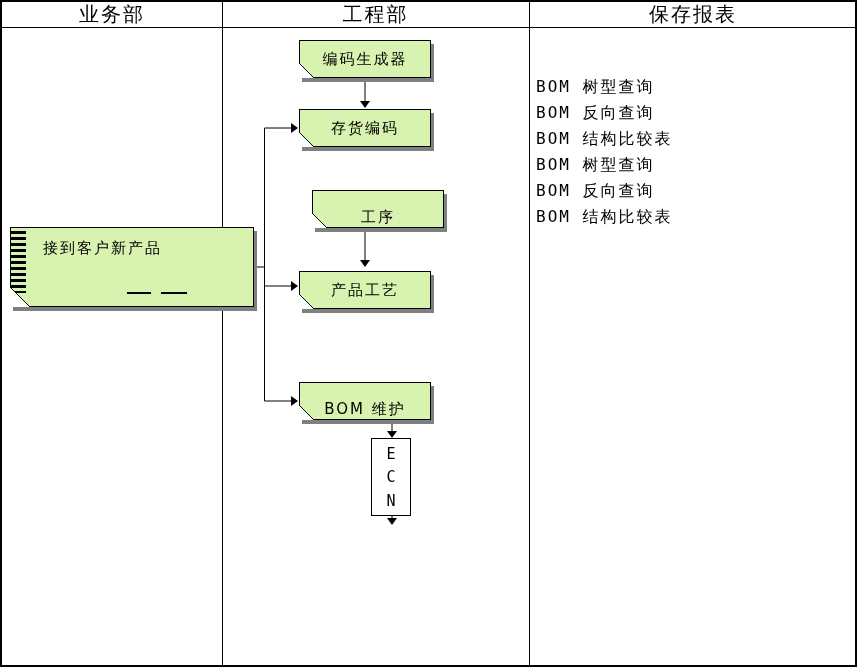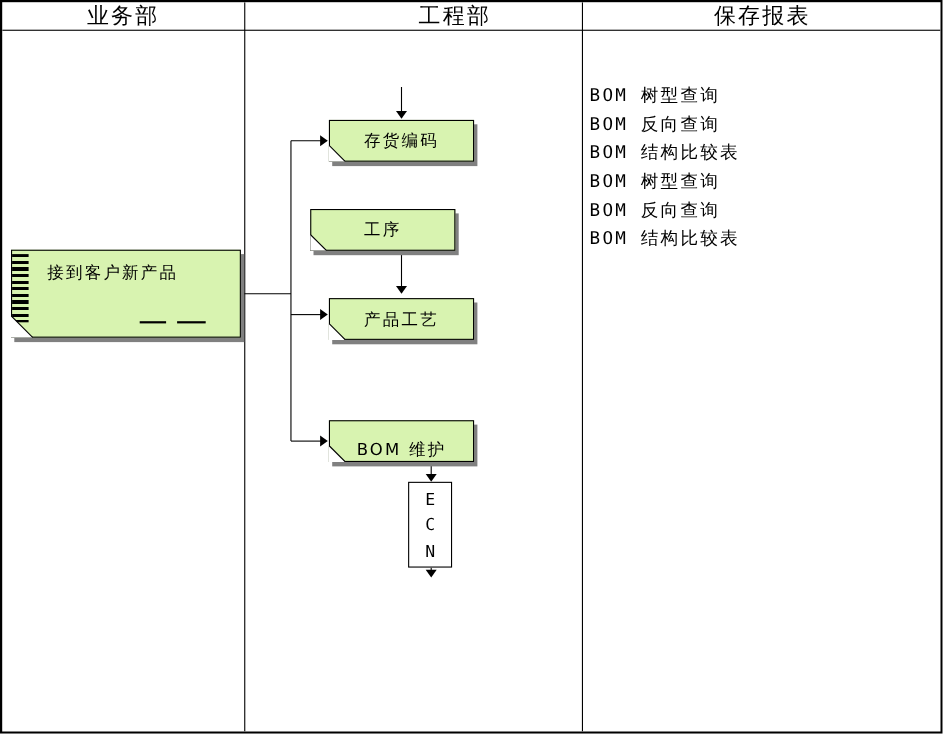--- a/index.html
+++ b/index.html
@@ -18,46 +18,46 @@
   .vline { position: absolute; top: 0; bottom: 0; width: 1px; background: #000; }
   .vline.v1 { left: 220px; }
   .vline.v2 { left: 527px; }
   .hline { position: absolute; left: 0; right: 0; top: 25px; height: 1px; background: #000; }
 
   .hcell {
     position: absolute; top: 0; height: 25px; line-height: 25px;
     text-align: center; font-size: 20px; letter-spacing: 2px;
   }
   .hcell.c1 { left: 0; width: 220px; }
-  .hcell.c2 { left: 220px; width: 307px; margin-left: 38px; }
+  .hcell.c2 { left: 220px; width: 307px; }
   .hcell.c3 { left: 527px; width: 328px; text-align: center; }
 
   .connectors { position: absolute; left: 0; top: 0; }
 
   .node {
     position: absolute;
     width: 132px; height: 38px;
     background: var(--node-fill, #d8f3b0);
     border: 1px solid var(--node-border, #000);
     box-shadow: 3px 4px 0 var(--node-shadow, #808080);
     display: flex; align-items: center; justify-content: center;
     font-size: 15px; letter-spacing: 2px;
   }
   .node.n-codegen   { left: 297px; top: 38px; }
   .node.n-inventory { left: 297px; top: 107px; }
-  .node.n-operation { left: 280px; top: 188px; }
+  .node.n-operation { left: 310px; top: 188px; align-items: flex-end; }
   .node.n-process   { left: 297px; top: 269px; }
   .node.n-bommaint  { left: 297px; top: 380px; align-items: flex-end; }
   .node.n-bomchange { left: 297px; top: 523px; }
 
   .fold { position: absolute; left: -1px; bottom: -1px; }
 
   .doc {
     position: absolute; left: 8px; top: 225px;
-    width: 209px; height: 80px;
+    width: 244px; height: 80px;
     background: var(--node-fill, #d8f3b0);
     border: 1px solid var(--node-border, #000);
     box-shadow: 3px 4px 0 var(--node-shadow, #808080);
     font-size: 15px;
   }
   .doc .doc-label { position: absolute; left: 32px; top: 11px; letter-spacing: 2px; }
   .coil {
     position: absolute; left: 0px; top: 3px; width: 15px; height: 62px;
     background: repeating-linear-gradient(to bottom, #000 0 3px, rgba(0,0,0,0) 3px 6px);
   }
@@ -119,20 +119,27 @@
     <span class="coil"></span>
     <span class="doc-label">接到客户新产品</span>
     <span class="dash d1"></span>
     <span class="dash d2"></span>
     <svg class="fold" width="20" height="20" viewBox="0 0 20 20">
       <path d="M0,0 L20,20 L0,20 Z" fill="#ffffff"></path>
       <path d="M0,0 L20,20" stroke="#000" stroke-width="1" fill="none"></path>
     </svg>
   </div>
 
+  <div class="node n-codegen">
+    <span>编码生成器</span>
+    <svg class="fold" width="15" height="15" viewBox="0 0 15 15">
+      <path d="M0,0 L15,15 L0,15 Z" fill="#ffffff"></path>
+        <path d="M0,0 L15,15" stroke="#000" stroke-width="1" fill="none"></path>
+    </svg>
+  </div>
 
   <div class="node n-inventory">
     <span>存货编码</span>
     <svg class="fold" width="15" height="15" viewBox="0 0 15 15">
       <path d="M0,0 L15,15 L0,15 Z" fill="#ffffff"></path>
         <path d="M0,0 L15,15" stroke="#000" stroke-width="1" fill="none"></path>
     </svg>
   </div>
 
   <div class="node n-operation">

